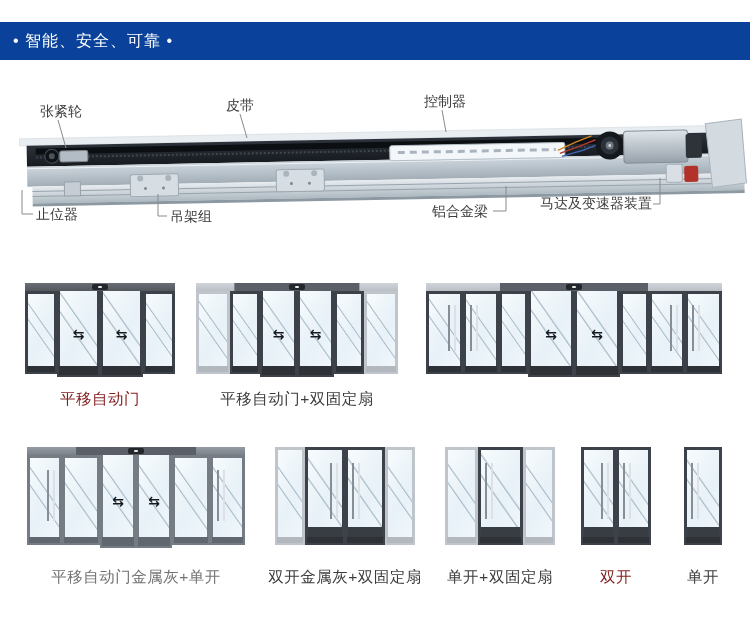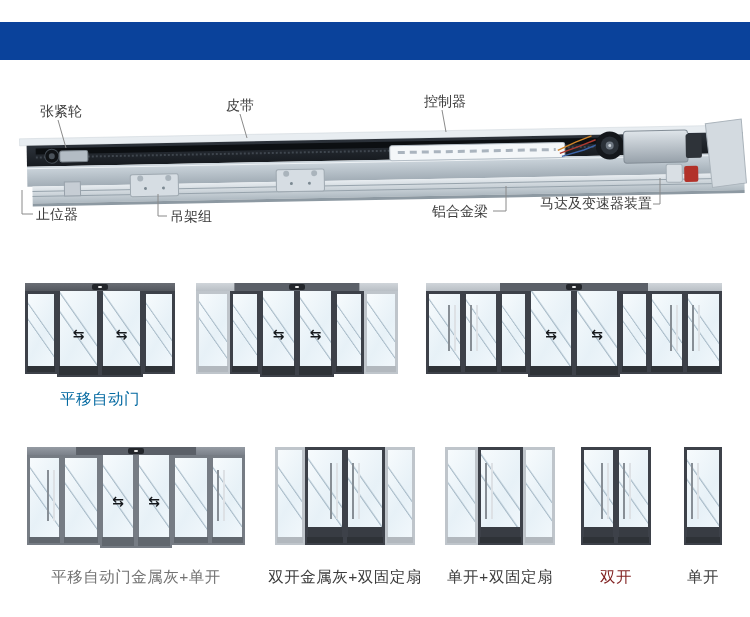--- a/index.html
+++ b/index.html
@@ -57,20 +57,21 @@
   .kick{position:absolute;left:1px;right:1px;bottom:1px;height:15px;background:#383c43;z-index:2;}
   .group-label{position:absolute;left:50%;transform:translateX(-50%);white-space:nowrap;
                font-size:15.5px;color:#3c3c3c;letter-spacing:.5px;}
 </style>
 </head>
 <body>
 
 <div id="page">
 
   <div class="topbar" id="topbar" style="background: rgb(10, 66, 155);">
+    <div class="tagline">• 智能、安全、可靠 •</div>
   </div>
 
   <svg id="mech" width="750" height="162" viewBox="0 0 750 162">
     <defs>
       <linearGradient id="gDark" x1="0" y1="0" x2="0" y2="1">
         <stop offset="0" stop-color="#2c323a"></stop>
           <stop offset="1" stop-color="#171b20"></stop>
       </linearGradient>
       <linearGradient id="gFace" x1="0" y1="0" x2="0" y2="1">
         <stop offset="0" stop-color="#ced7de"></stop>
@@ -174,21 +175,21 @@
             <span class="arrows">⇆</span>
           </div>
           <div class="panel f-dark t-slide" style="width: 43px;">
             <div class="glass"></div>
             <span class="arrows">⇆</span>
           </div>
           <div class="panel f-dark t-fixed" style="width: 32px;">
             <div class="glass"></div>
           </div>
         </div>
-        <div class="group-label" style="top: 106px; color: #0369a1;">平移自动门</div>
+        <div class="group-label" style="top: 106px; color: #7f1d1d;">平移自动门</div>
       </div>
       <div class="door-group" style="left: 196px; width: 202px; height: 91px;">
         <div class="lintel light"></div>
         <div class="lintel-mid" style="width: 62%;"></div>
         <div class="sensor"></div>
         <div class="panels" style="top: 8px;">
           <div class="panel f-light t-fixed" style="width: 34px;">
             <div class="glass"></div>
           </div>
           <div class="panel f-dark t-fixed" style="width: 30px;">
@@ -202,20 +203,21 @@
             <div class="glass"></div>
             <span class="arrows">⇆</span>
           </div>
           <div class="panel f-dark t-fixed" style="width: 30px;">
             <div class="glass"></div>
           </div>
           <div class="panel f-light t-fixed" style="width: 34px;">
             <div class="glass"></div>
           </div>
         </div>
+        <div class="group-label" style="top: 106px; color: rgb(60, 60, 60);">平移自动门+双固定扇</div>
       </div>
       <div class="door-group" style="left: 426px; width: 296px; height: 91px;">
         <div class="lintel light"></div>
         <div class="lintel-mid" style="width: 50%;"></div>
         <div class="sensor"></div>
         <div class="panels" style="top: 8px;">
           <div class="panel f-dark t-swing" style="width: 37px;">
             <div class="glass"></div>
             <div class="handle right"></div>
           </div>

